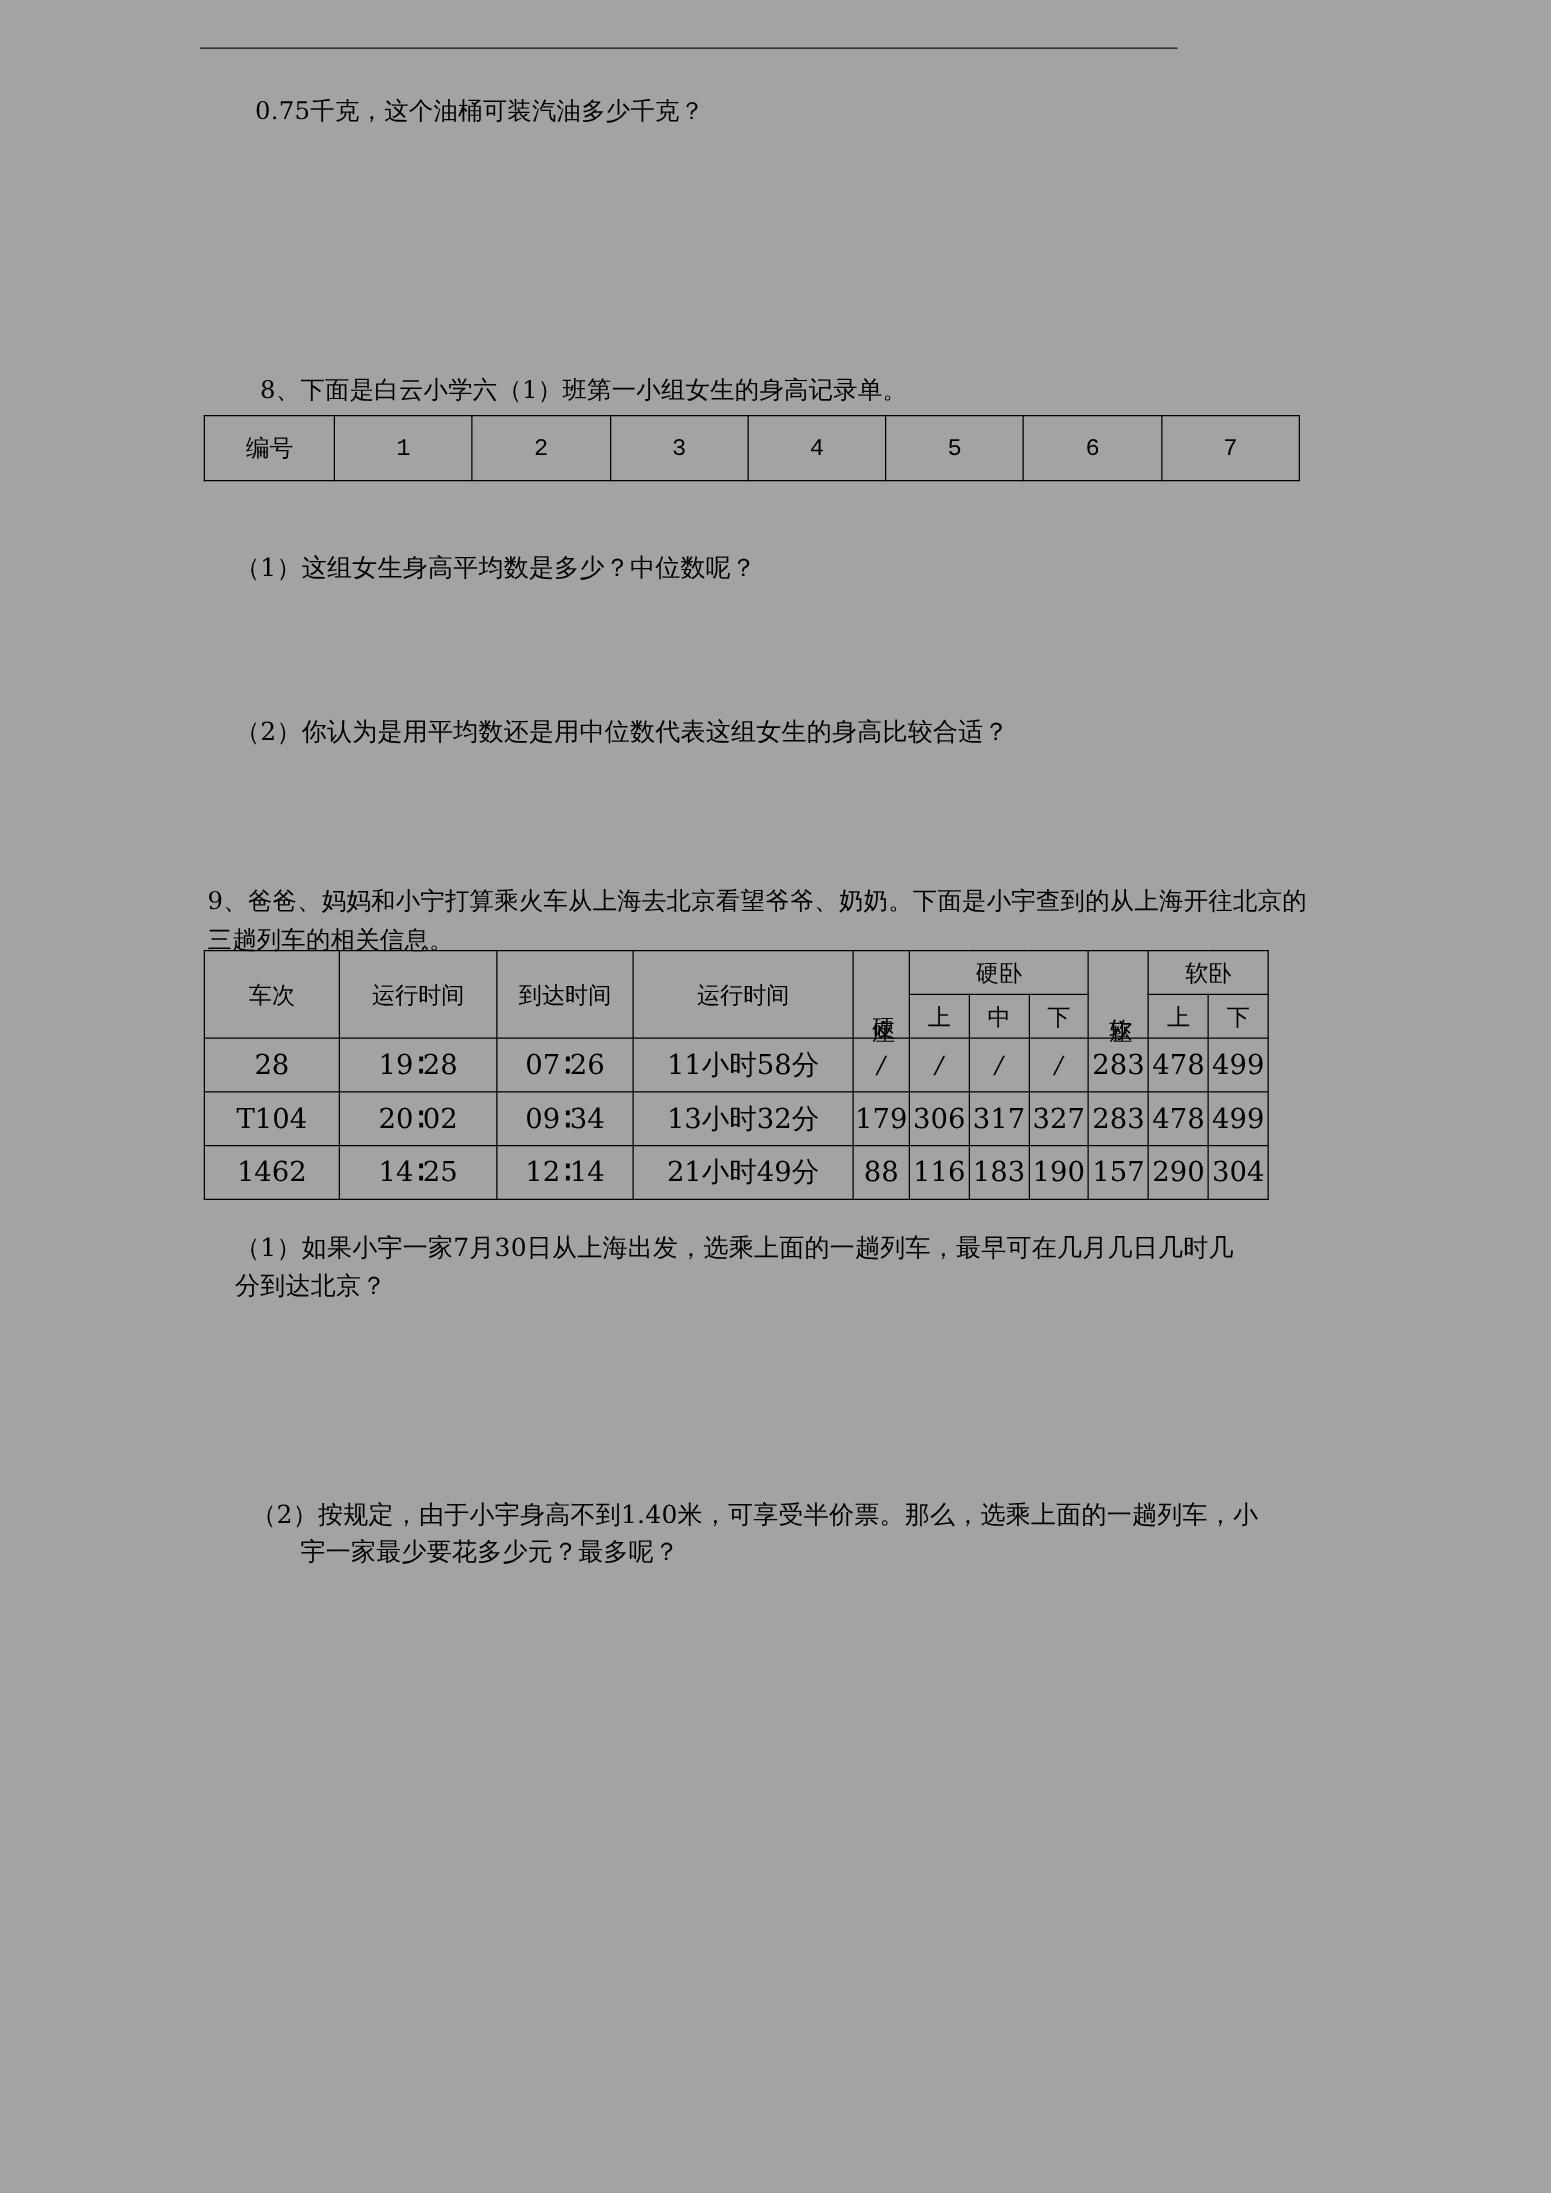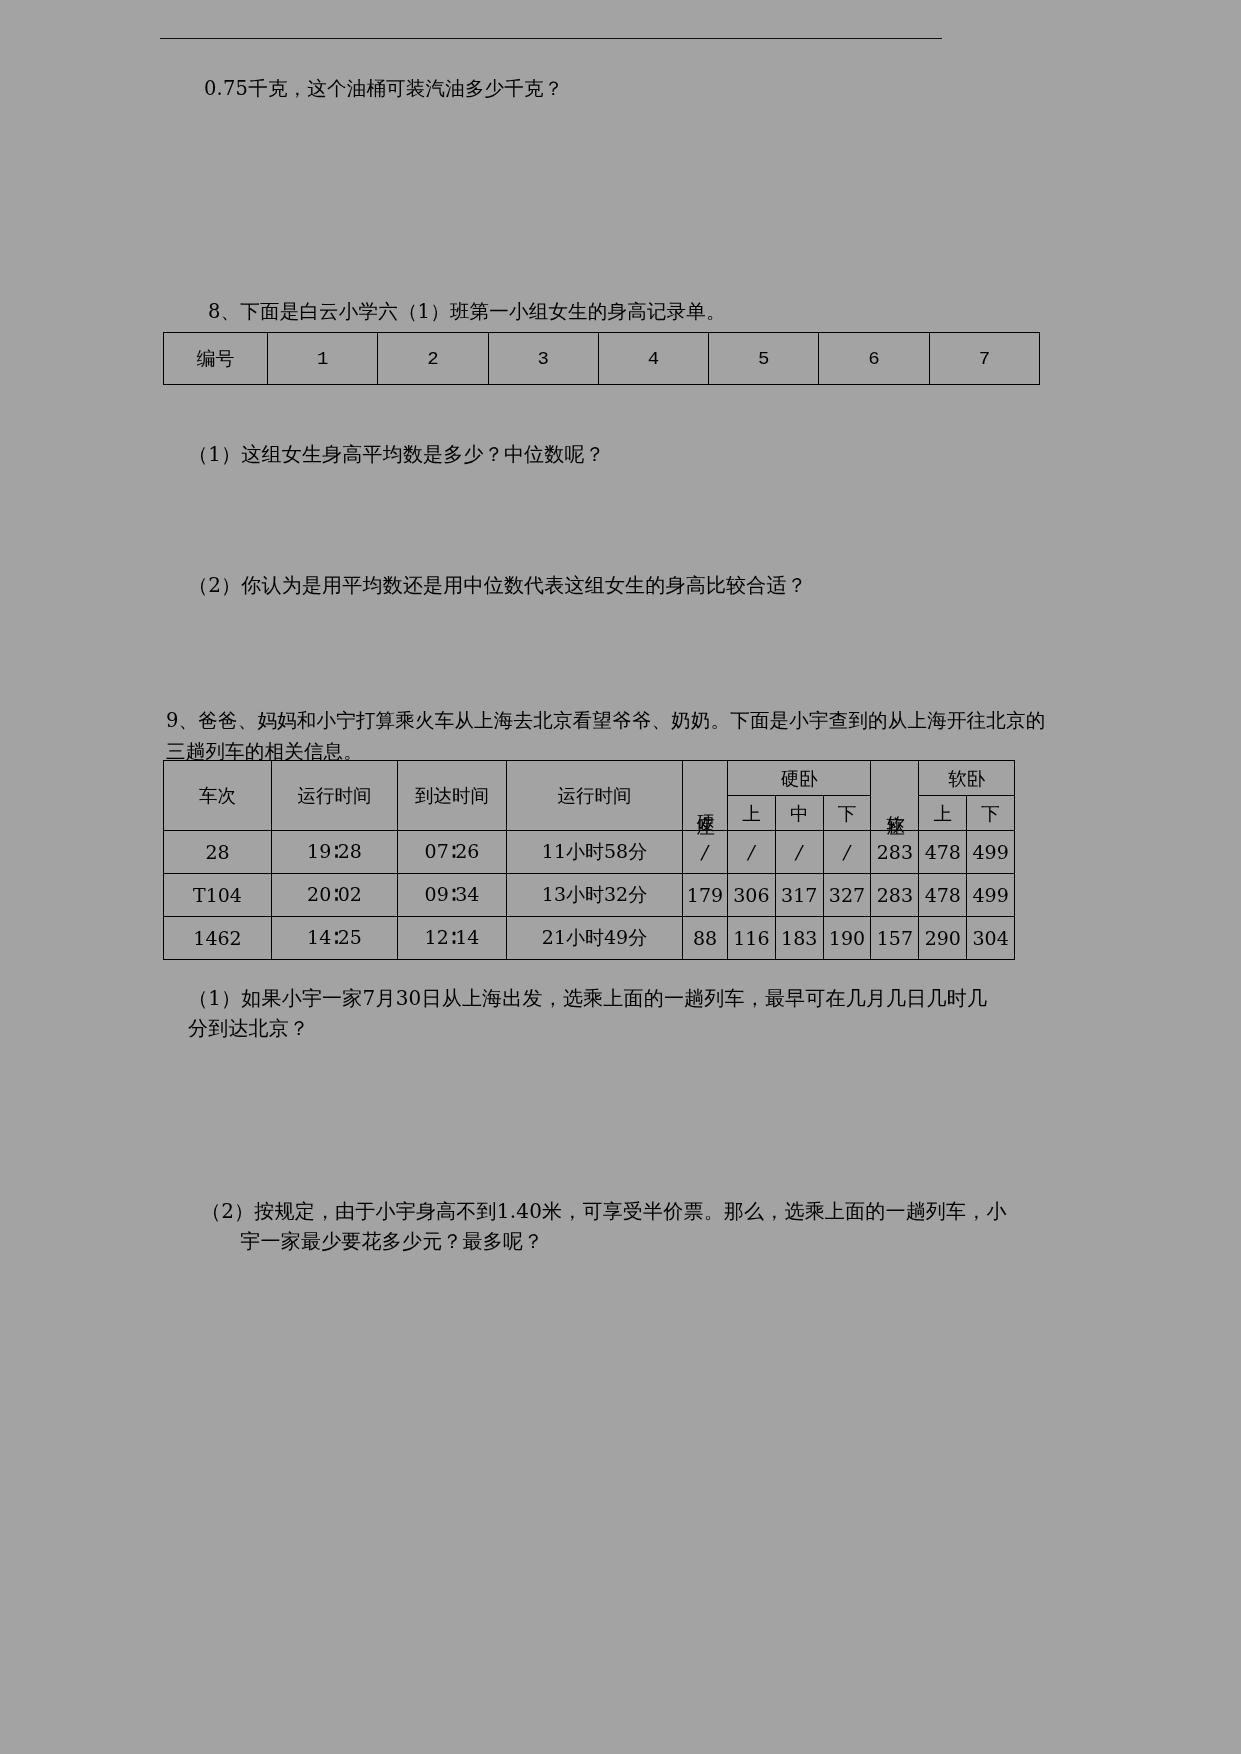--- a/index.html
+++ b/index.html
@@ -107,21 +107,21 @@
     height: 42px;
   }
   .train-table .c-train  { width: 107px; }
   .train-table .c-depart { width: 125px; }
   .train-table .c-arrive { width: 108px; }
   .train-table .c-dur    { width: 175px; }
   .train-table .c-hseat  { width: 44px;  }
   .train-table .c-hb     { width: 51px;  }
   .train-table .c-sseat  { width: 47px;  }
   .train-table .c-sb     { width: 57px;  }
-  .train-table .num-cell { font-size: 19px; }
+  .train-table .num-cell { font-size: 22px; }
   .train-table .slash    { font-style: italic; font-size: 19px; }
 </style>
 </head>
 <body>
 
 <div class="page">
 
   <div class="top-rule"></div>
 
   <div class="txt" style="left:204px; top:74px;">0.75千克，这个油桶可装汽油多少千克？</div>

